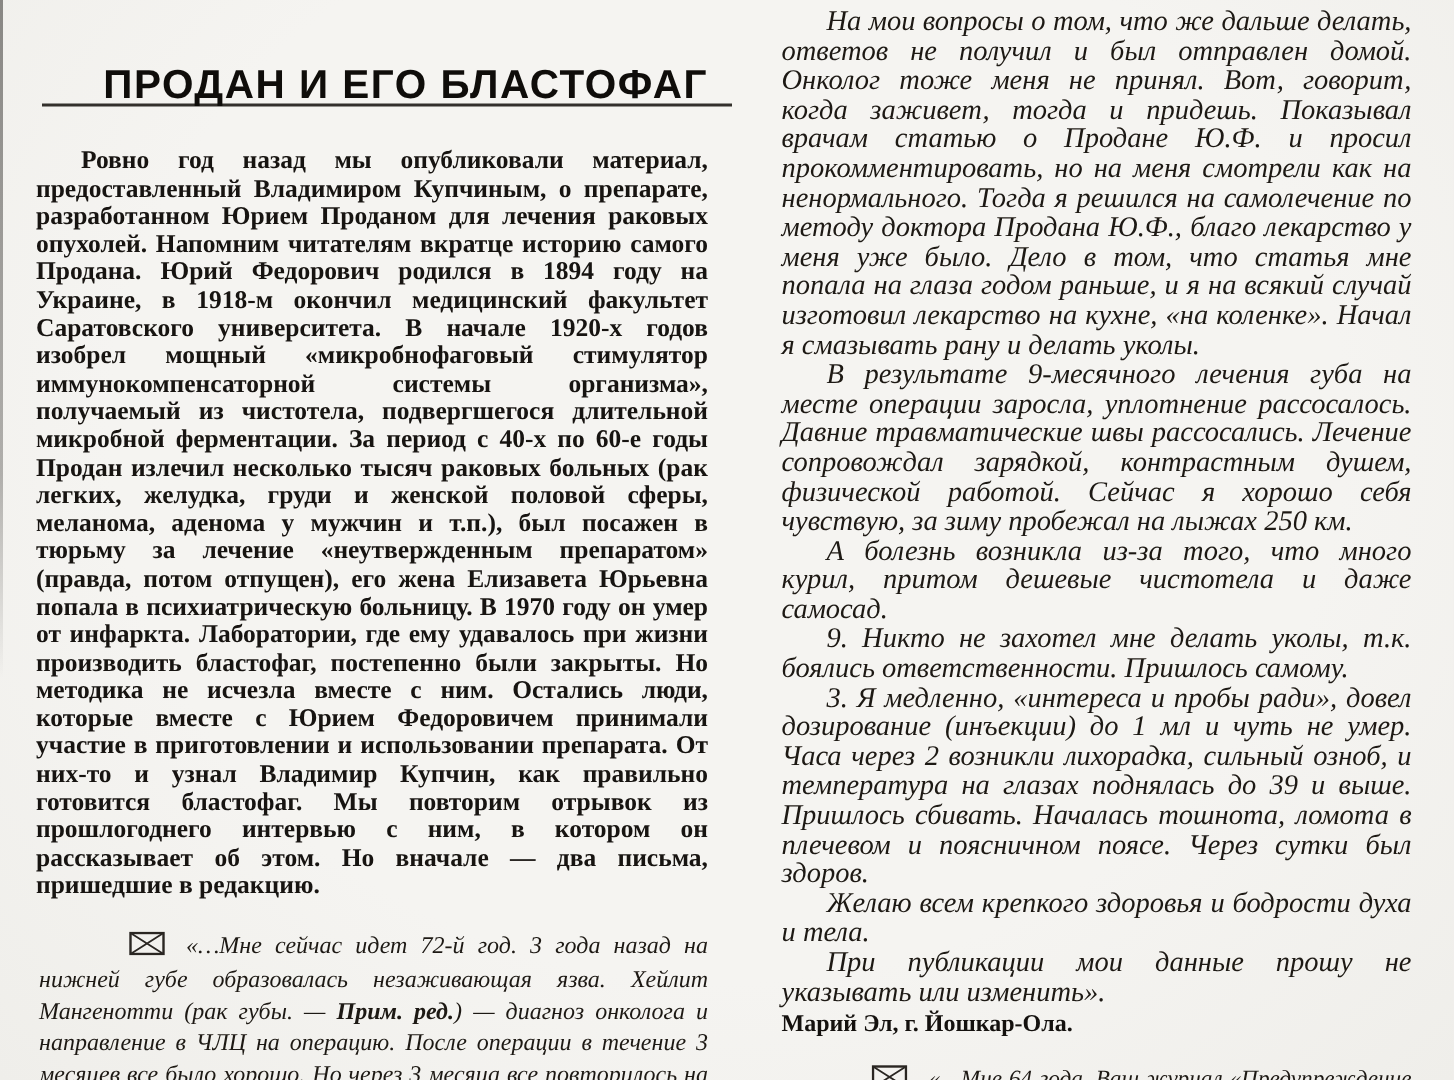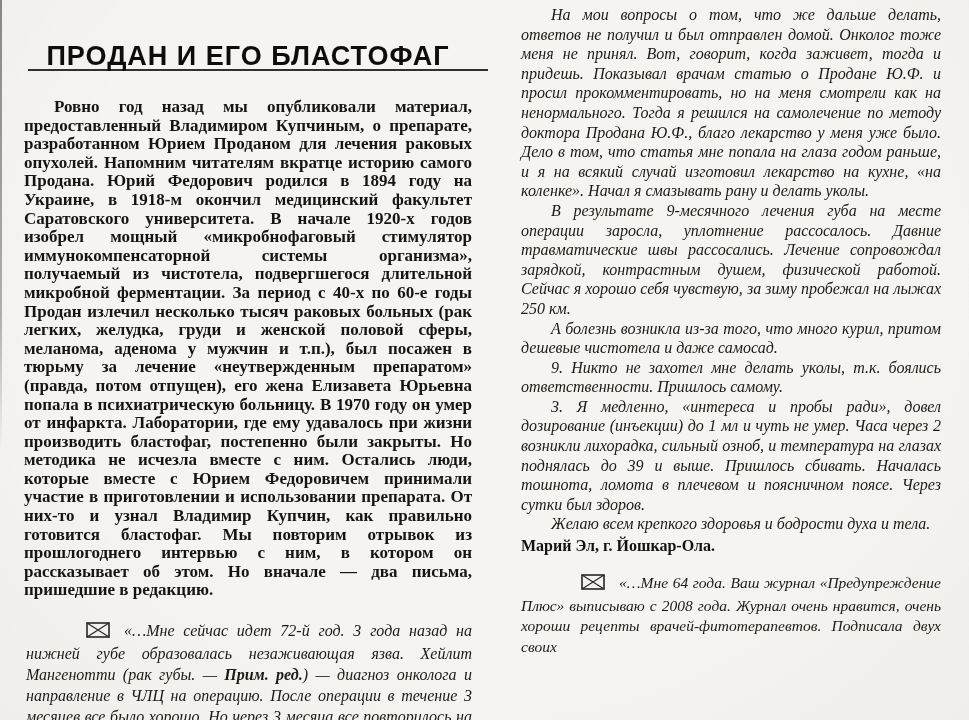--- a/index.html
+++ b/index.html
@@ -31,21 +31,21 @@
     position:absolute;left:4px;width:460px;bottom:5px;height:2px;
     background:#33302c;
   }
   h1.page-title{
     position:relative;
     margin:0;padding:0;
     font-family:"Liberation Sans",sans-serif;
     font-weight:bold;
     font-size:27px;line-height:36px;
     letter-spacing:1px;
-    text-align:center;
+    text-align:right;
     color:#0f0d0a;
     white-space:nowrap;
   }
   .intro{
     margin:22px 0 0 0;
     font-weight:bold;
     font-size:17px;
     line-height:18.6px;
     text-align:justify;
     text-indent:30px;
@@ -69,21 +69,21 @@
     margin-right:14px;
   }
   .bold-note{font-weight:bold;font-style:italic;}
   
   .col-right{
     position:absolute;left:521px;top:5px;width:420px;
   }
   .col-right p{
     margin:0;
     font-style:italic;
-    font-size:16px;
+    font-size:19px;
     line-height:19.6px;
     text-align:justify;
     text-indent:30px;
     color:#1d1914;
   }
   .signature{
     margin:1px 0 0 0;
     font-weight:bold;
     font-style:normal;
     font-size:16px;
@@ -127,20 +127,21 @@
     </div>
   </div>
 
   <div class="col-right">
     <p>На мои вопросы о том, что же дальше делать, ответов не получил и был отправлен домой. Онколог тоже меня не принял. Вот, говорит, когда заживет, тогда и придешь. Показывал врачам статью о Продане Ю.Ф. и просил прокомментировать, но на меня смотрели как на ненормального. Тогда я решился на самолечение по методу доктора Продана Ю.Ф., благо лекарство у меня уже было. Дело в том, что статья мне попала на глаза годом раньше, и я на всякий случай изготовил лекарство на кухне, «на коленке». Начал я смазывать рану и делать уколы.</p>
     <p>В результате 9-месячного лечения губа на месте операции заросла, уплотнение рассосалось. Давние травматические швы рассосались. Лечение сопровождал зарядкой, контрастным душем, физической работой. Сейчас я хорошо себя чувствую, за зиму пробежал на лыжах 250 км.</p>
     <p>А болезнь возникла из-за того, что много курил, притом дешевые чистотела и даже самосад.</p>
     <p>9. Никто не захотел мне делать уколы, т.к. боялись ответственности. Пришлось самому.</p>
     <p>3. Я медленно, «интереса и пробы ради», довел дозирование (инъекции) до 1 мл и чуть не умер. Часа через 2 возникли лихорадка, сильный озноб, и температура на глазах поднялась до 39 и выше. Пришлось сбивать. Началась тошнота, ломота в плечевом и поясничном поясе. Через сутки был здоров.</p>
     <p>Желаю всем крепкого здоровья и бодрости духа и тела.</p>
+    <p>При публикации мои данные прошу не указывать или изменить».</p>
     <div class="signature">Марий Эл, г. Йошкар-Ола.</div>
 
     <div class="letter-right">
       <p><span class="env"><svg width="24" height="16" viewBox="0 0 24 16">
               <rect x="1" y="1" width="22" height="14" fill="none" stroke="#2a2622" stroke-width="1.6"></rect>
               <path d="M1 1 L23 15 M23 1 L1 15" fill="none" stroke="#2a2622" stroke-width="1.2"></path>
             </svg></span><span>«…Мне 64 года. Ваш журнал «Предупреждение Плюс» выписываю с 2008 года. Журнал очень нравится, очень хороши рецепты врачей-фитотерапевтов. Подписала двух своих</span></p>
     </div>
   </div>
 </div>

